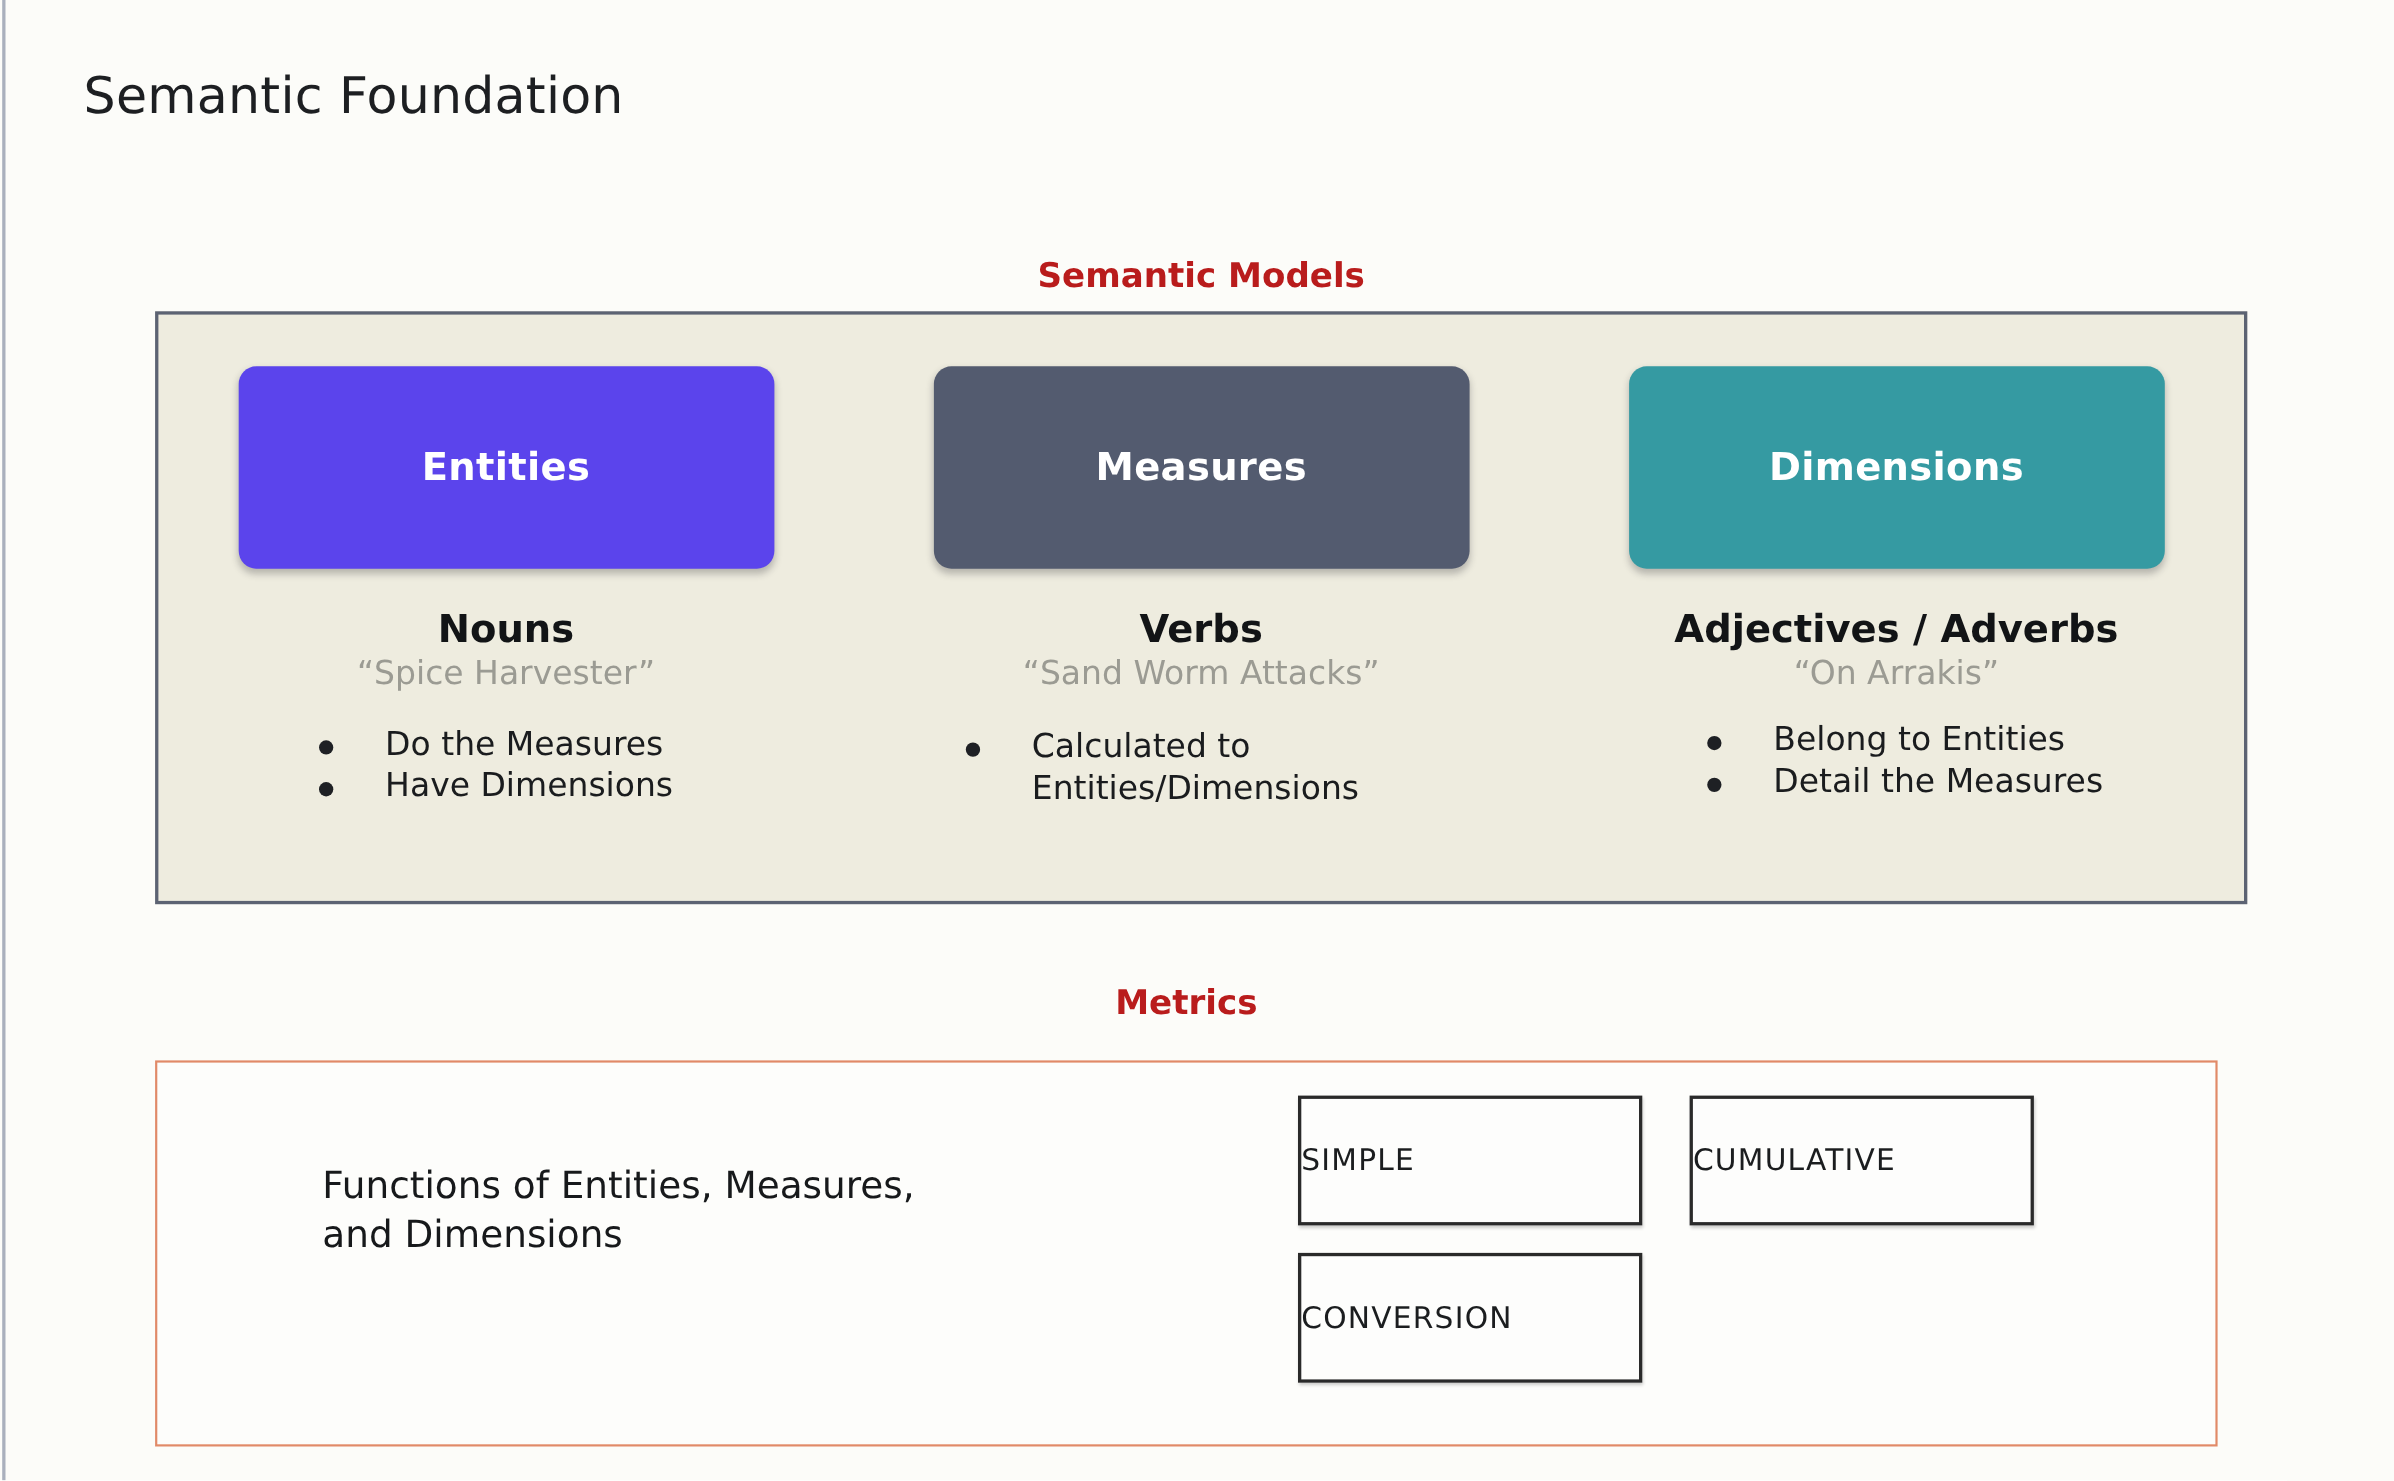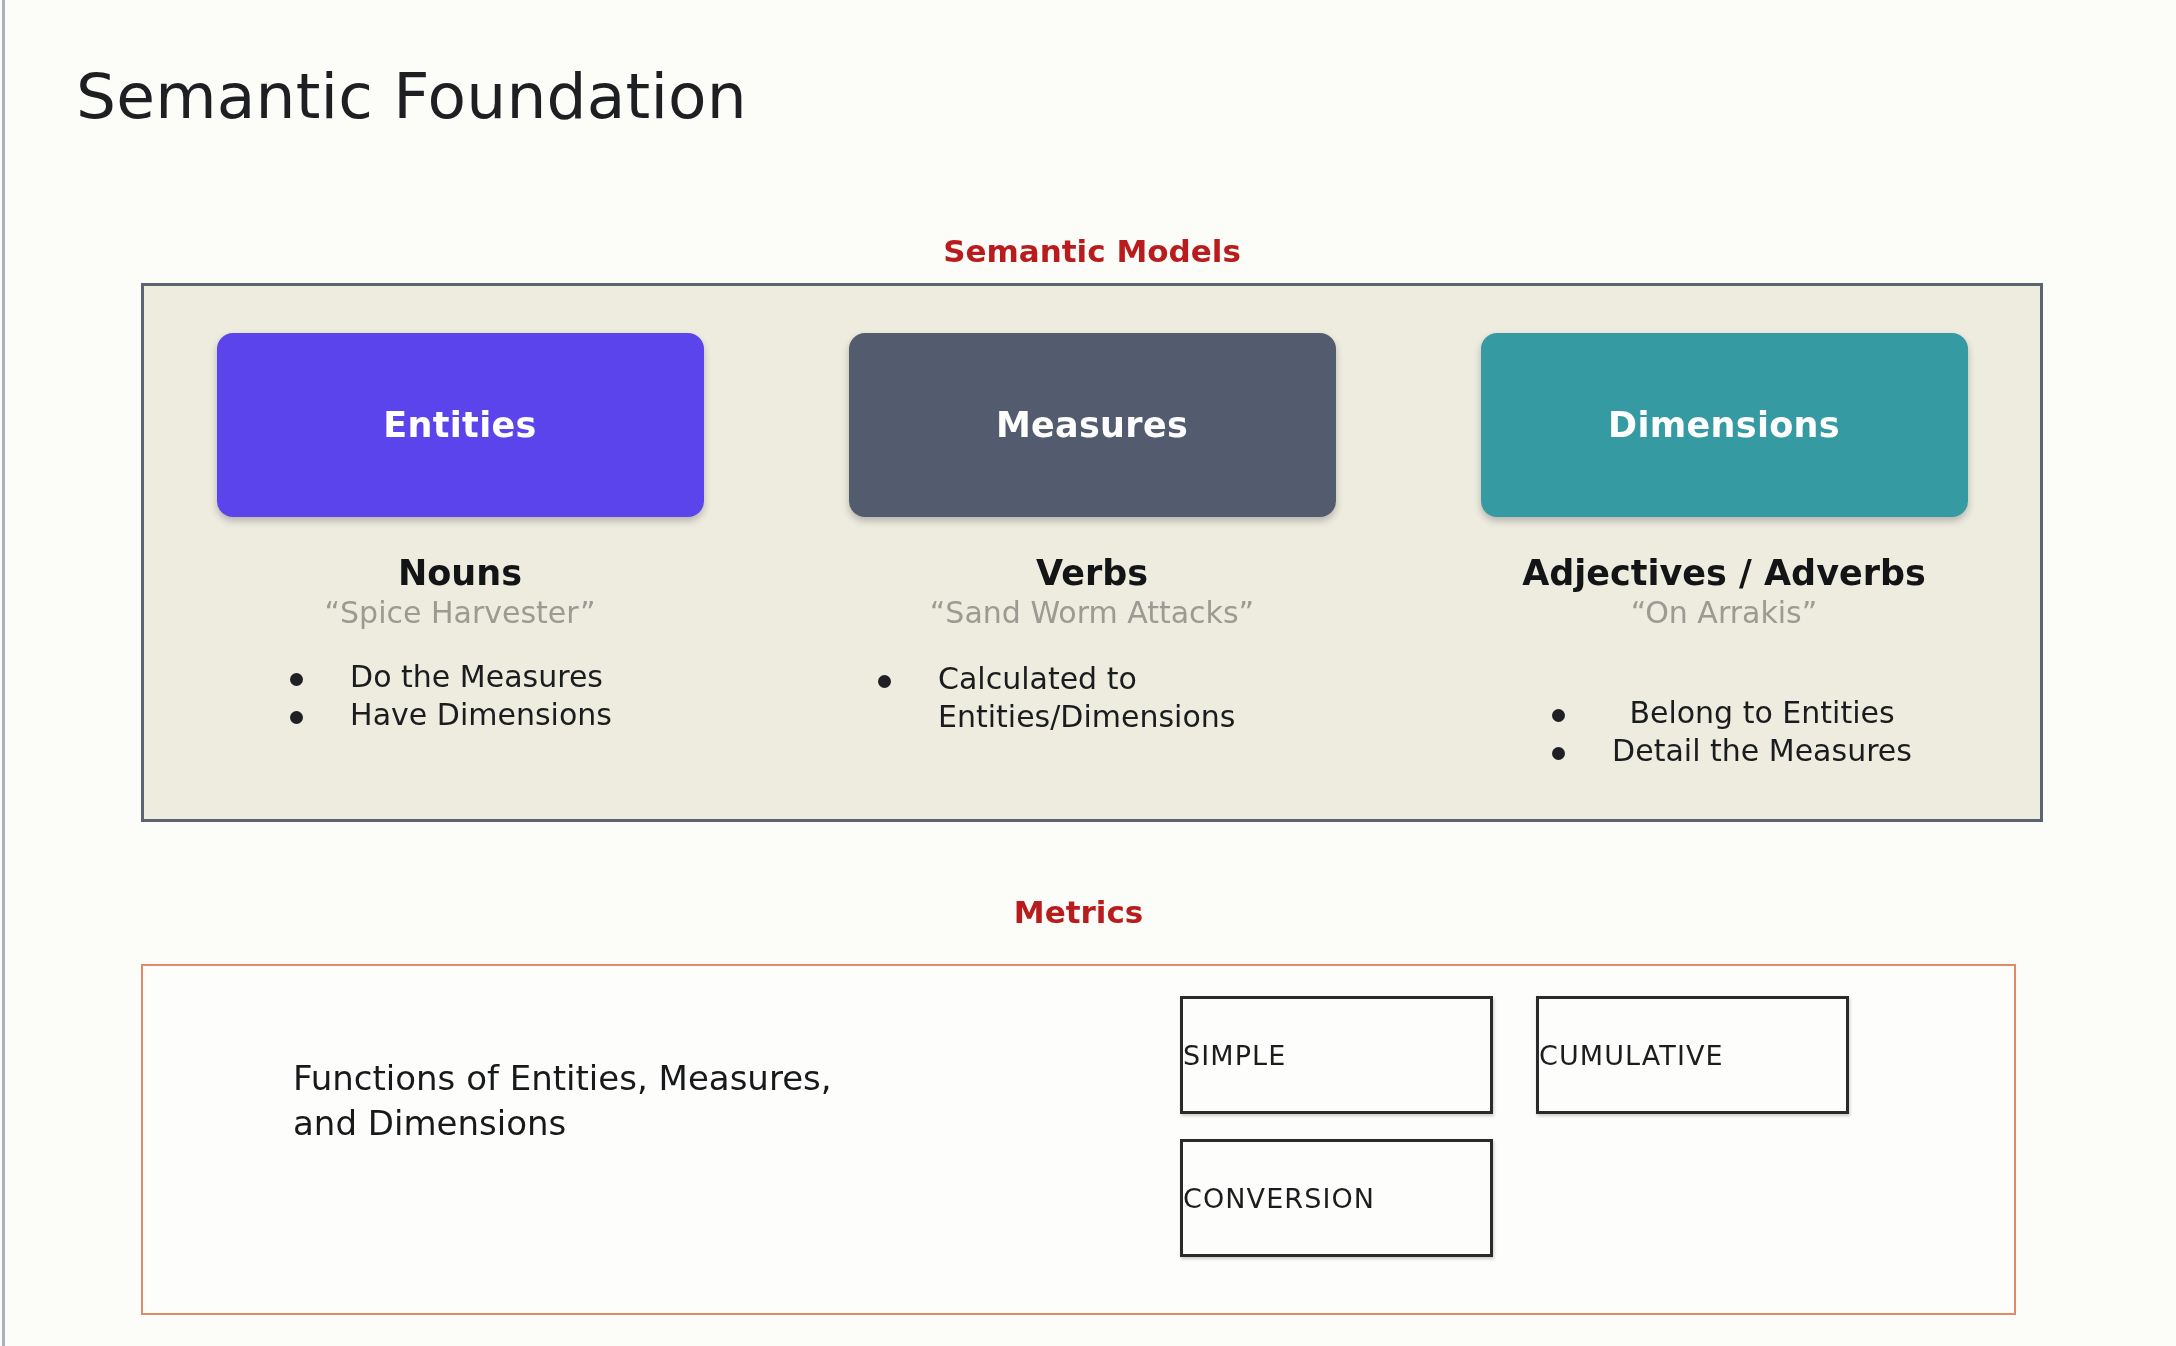--- a/index.html
+++ b/index.html
@@ -25,21 +25,21 @@
     width: 3px;
     height: 1346px;
     background: #aab0bd;
   }
 
   
   #page-title {
     position: absolute;
     left: 76px;
     top: 62px;
-    font-size: 63px;
+    font-size: 46px;
     font-weight: 400;
     color: #1d1f22;
     letter-spacing: 0.2px;
     line-height: 1.1;
     white-space: nowrap;
   }
 
   
   .section-caption {
     position: absolute;
@@ -142,21 +142,21 @@
     left: 8px;
     top: 15px;
     width: 13px;
     height: 13px;
     border-radius: 50%;
     background: #1e2024;
   }
   
   #col-entities .sm-bullets   { margin-top: 30px; margin-left: -26px; }
   #col-measures .sm-bullets   { margin-top: 32px; margin-left: -46px; }
-  #col-dimensions .sm-bullets { margin-top: 66px; margin-left: 8px; text-align: center; }
+  #col-dimensions .sm-bullets { margin-top: 26px; margin-left: 8px; }
 
   
   #metrics-panel {
     position: absolute;
     left: 141px;
     top: 964px;
     width: 1875px;
     height: 351px;
     box-sizing: border-box;
     background: #fdfdfb;

